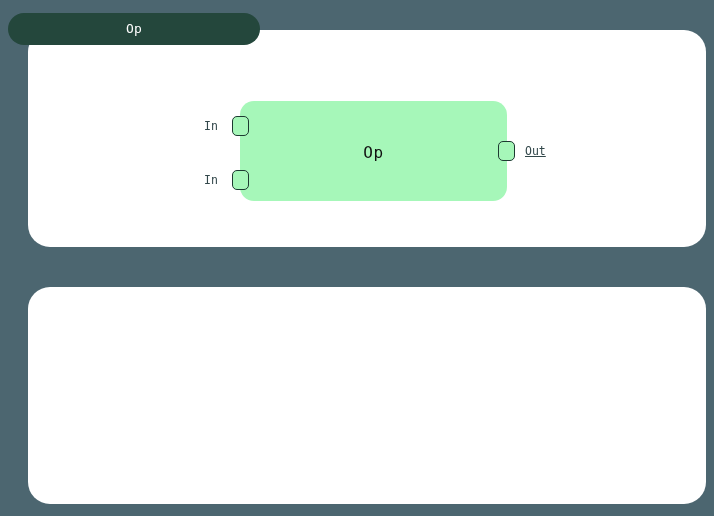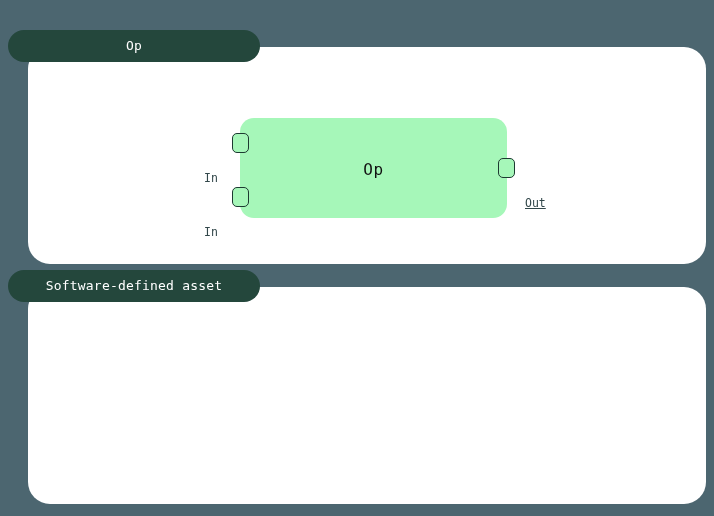--- a/index.html
+++ b/index.html
@@ -13,21 +13,21 @@
     font-family: "DejaVu Sans Mono", "Liberation Mono", monospace;
     overflow: hidden;
     position: relative;
   }
 
   .panel {
     position: absolute;
     left: 8px;
     width: 698px;
   }
-  #panel-op    { top: 30px;  height: 234px; }
+  #panel-op    { top: 13px;  height: 234px; }
   #panel-asset { top: 270px; height: 234px; }
 
   .panel-tab {
     position: absolute;
     left: 0;
     top: 0;
     height: 32px;
     min-width: 252px;
     background: #24473c;
     border-radius: 16px;
@@ -88,21 +88,20 @@
     box-sizing: border-box;
     z-index: 4;
   }
   .port-label {
     position: absolute;
     color: #32474a;
     font-size: 11.5px;
     line-height: 20px;
     white-space: nowrap;
     z-index: 4;
-    margin-top: 35px;
   }
 
   
   #port-in-1-top  { left: 224px; top: 103px; }
   #port-in-2-top  { left: 224px; top: 157px; }
   #port-out-top   { left: 490px; top: 128px; }
   #label-in-1-top { left: 196px; top: 103px; }
   #label-in-2-top { left: 196px; top: 157px; }
   #label-out-top  { left: 517px; top: 128px; text-decoration: underline; }
 
@@ -136,21 +135,20 @@
     <div class="port-label" id="label-in-2-top">In</div>
 
     <div class="port" id="port-out-top"></div>
     <div class="port-label" id="label-out-top">Out</div>
   </div>
 </div>
 
 <div class="panel" id="panel-asset">
   <div class="panel-card"></div>
 
-  <div class="panel-tab">Software-defined asset</div>
 
   <div class="canvas">
 
     <svg class="edge-svg" viewBox="0 0 714 516" xmlns="http://www.w3.org/2000/svg">
       <defs>
         <marker id="arrowhead" markerWidth="7" markerHeight="6" refX="6" refY="3" orient="auto" markerUnits="strokeWidth">
           <path d="M0,0 L7,3 L0,6 L1.6,3 Z" fill="#1d3a31"></path>
         </marker>
       </defs>
 

